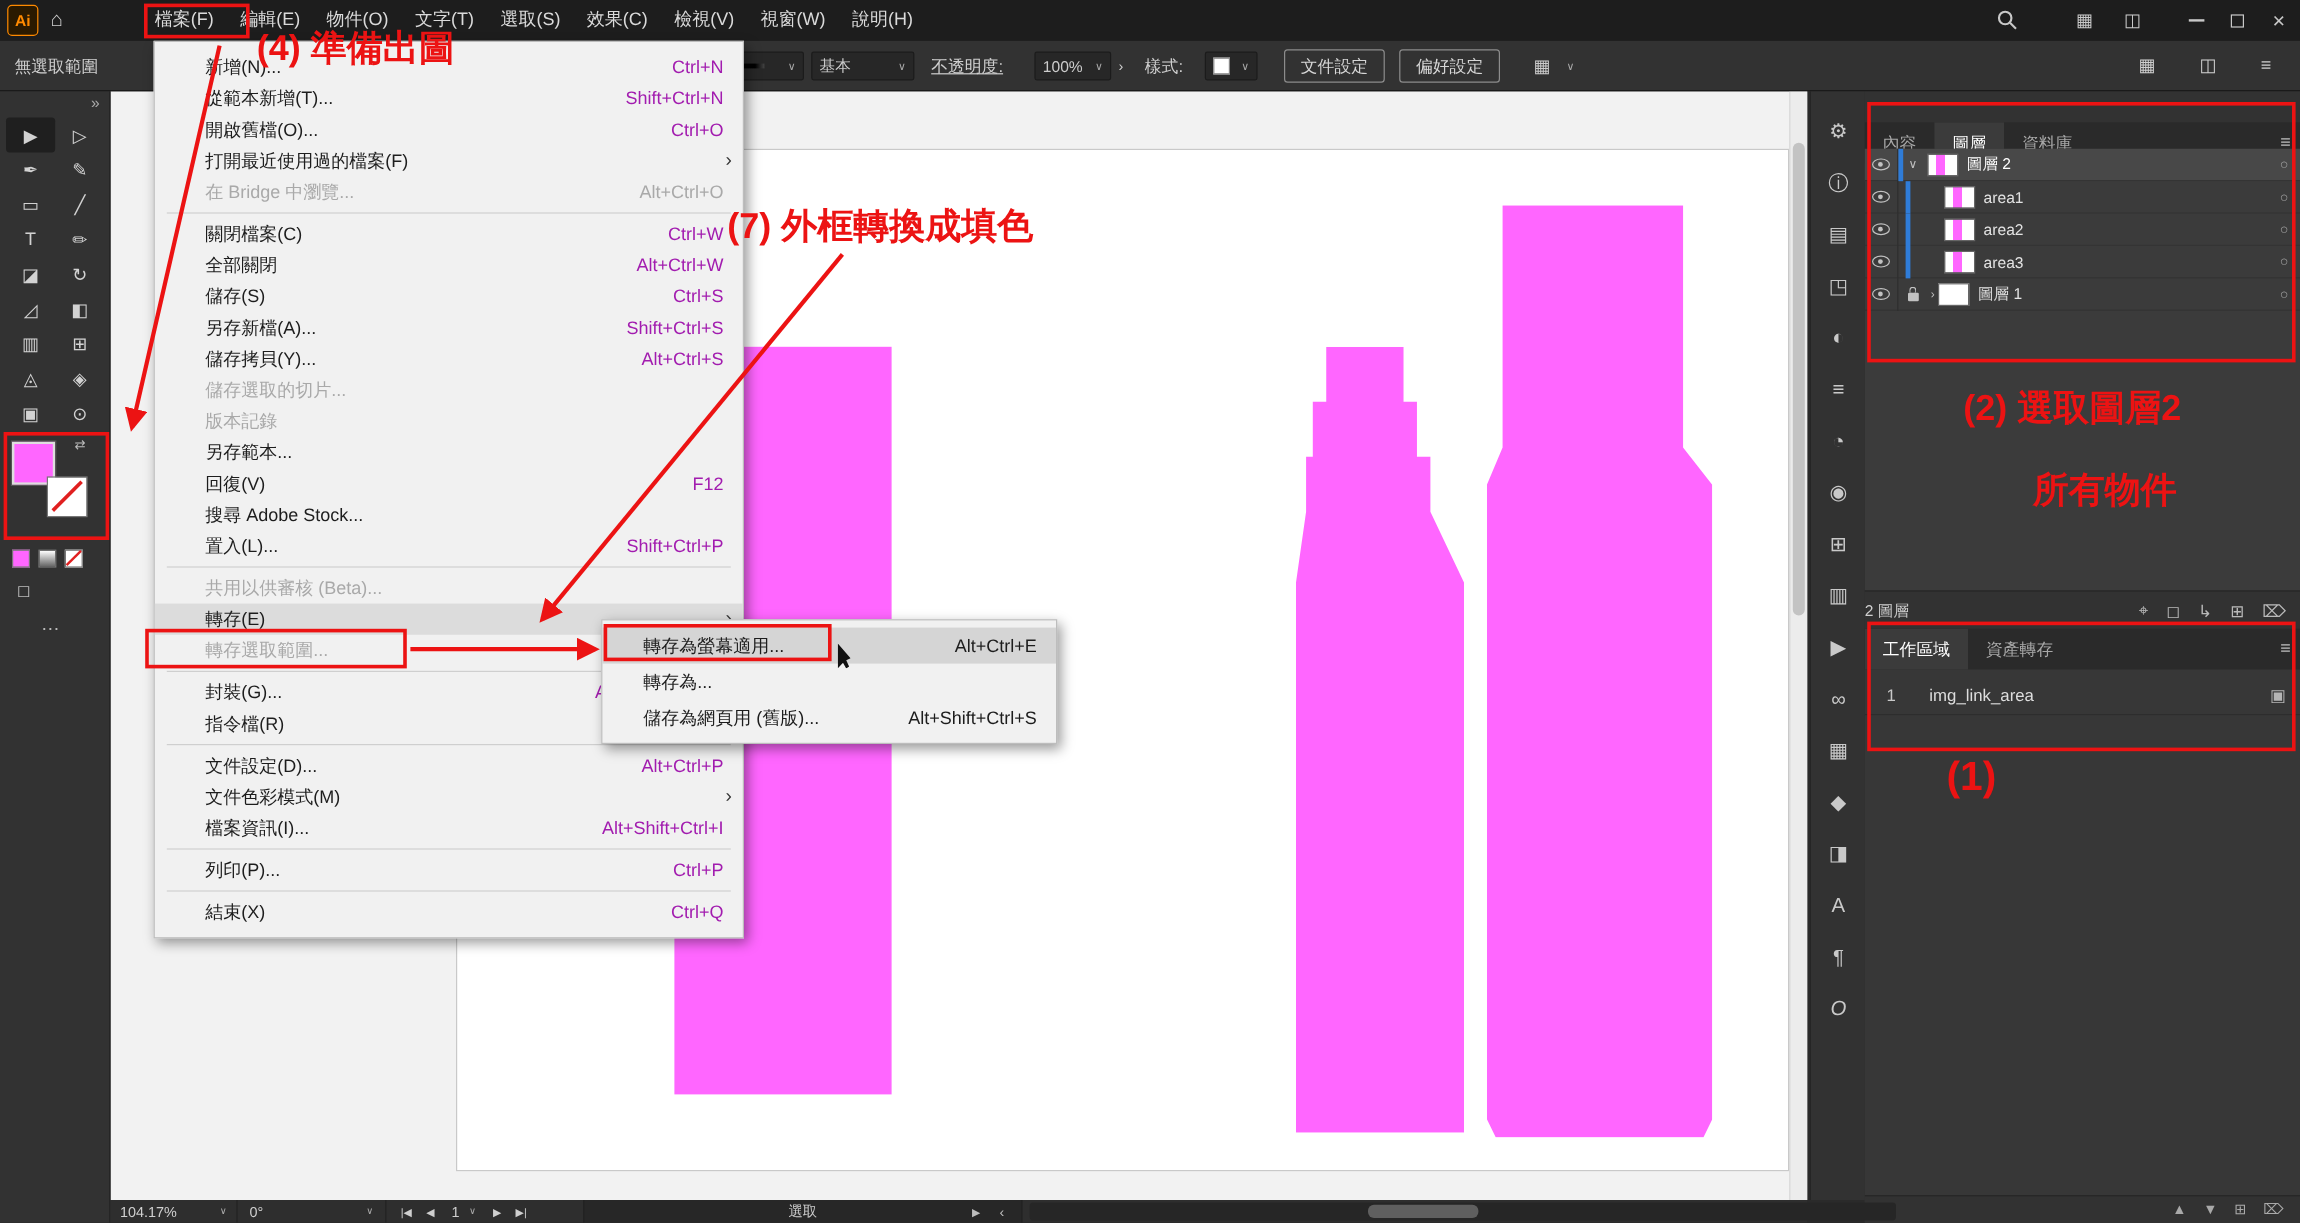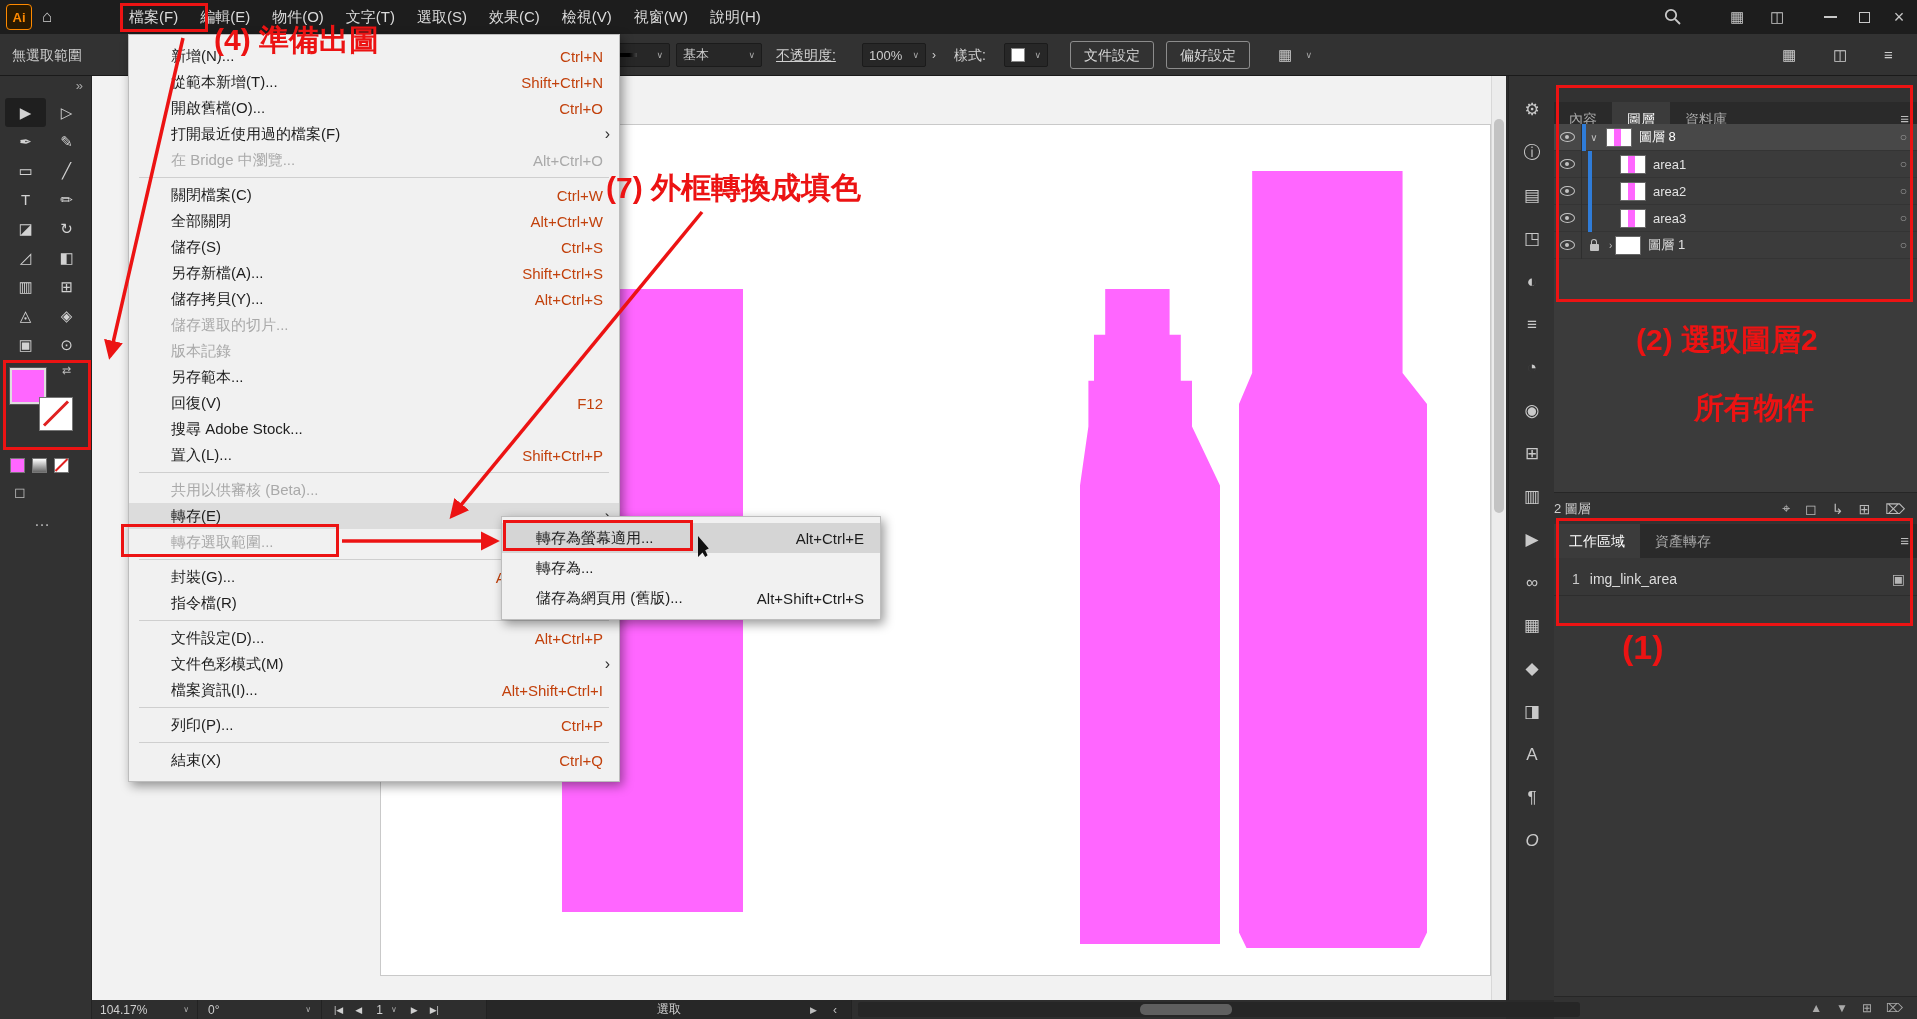--- a/index.html
+++ b/index.html
@@ -78,21 +78,21 @@
   #statusbar{position:absolute;left:92px;top:1000px;width:1414px;height:19px;background:#2e2e2e;z-index:9;font-size:12px;color:#cfcfcf}
   .sb-seg{position:absolute;top:0;height:19px;display:flex;align-items:center;border-right:1px solid #222}
   .sb-caret{font-size:8px;color:#aaa;margin-left:8px}
   #toolseg{background:#272727;border-left:1px solid #222}
   #hscroll{position:absolute;left:766px;top:2px;width:722px;height:15px;background:#262626;border-radius:3px}
   #hscroll-thumb{position:absolute;left:282px;top:2px;width:92px;height:11px;background:#5f5f5f;border-radius:5px}
 
   
   #file-menu{position:absolute;left:128px;top:34px;width:492px;background:#f1f1f1;border:1px solid #bdbdbd;box-shadow:3px 4px 10px rgba(0,0,0,.4);padding:8px 0;z-index:40}
   .mi{display:flex;align-items:center;height:26px;padding:0 16px 0 42px;font-size:15px;color:#1d1d1d;position:relative;white-space:nowrap}
-  .mi .sc{margin-left:auto;color:#c2410c}
+  .mi .sc{margin-left:auto;color:#a21caf}
   .mi.dis,.mi.dis .sc{color:#a9a9a9}
   .mi.hl{background:#dcdcdc}
   .sa{position:absolute;right:9px;top:0;line-height:26px;font-size:16px;color:#333}
   .msep{height:1px;background:#cfcfcf;margin:4px 10px}
   #export-submenu{position:absolute;left:501px;top:516px;width:380px;background:#f1f1f1;border:1px solid #bdbdbd;box-shadow:3px 4px 10px rgba(0,0,0,.4);padding:6px 0;z-index:45}
   .smi{display:flex;align-items:center;height:30px;padding:0 16px 0 34px;font-size:15px;color:#1d1d1d;white-space:nowrap}
   .smi .sc{margin-left:auto}
   .smi.hl{background:#d5d5d5}
   #cursor{position:absolute;left:698px;top:536px;width:15px;height:21px;background:#111;clip-path:polygon(0 0,0 100%,30% 78%,48% 100%,64% 92%,48% 68%,72% 60%);z-index:85}
 
@@ -247,21 +247,21 @@
   <div id="layers-body">
     <div class="lrow sel">
       <span class="cell1">
           <span class="eye"></span>
         </span>
       <span class="cell2">
           <span class="bluebar"></span>
           <span class="disc">∨</span>
         </span>
       <span class="thumb pink"></span>
-      <span class="lname" style="color:#fff">圖層 8</span>
+      <span class="lname" style="color:#fff">圖層 2</span>
       <span class="target">○</span>
     </div>
     <div class="lrow">
       <span class="cell1">
           <span class="eye"></span>
         </span>
       <span class="cell2">
           <span class="bluebar" style="left:6px"></span>
         </span>
       <span style="width:14px;flex:0 0 auto"></span>
@@ -317,21 +317,21 @@
   </div>
 
   <div class="tabbar" style="top:448px">
     <span class="tab active">工作區域</span>
     <span class="tab">資產轉存</span>
     <span class="pmenu">≡</span>
   </div>
   <div id="ab-body">
     <div id="ab-row">
       <span style="margin-left:18px;color:#c9c9c9">1</span>
-      <span style="margin-left:10px">img_link_area</span>
+      <span style="margin-left:28px">img_link_area</span>
       <span style="margin-left:auto;margin-right:12px;color:#b5b5b5">▣</span>
     </div>
   </div>
   <div id="panels-footer">
     <span class="pf-ic">▲</span>
     <span class="pf-ic">▼</span>
     <span class="pf-ic">⊞</span>
     <span class="pf-ic">⌦</span>
   </div>
 </div>

